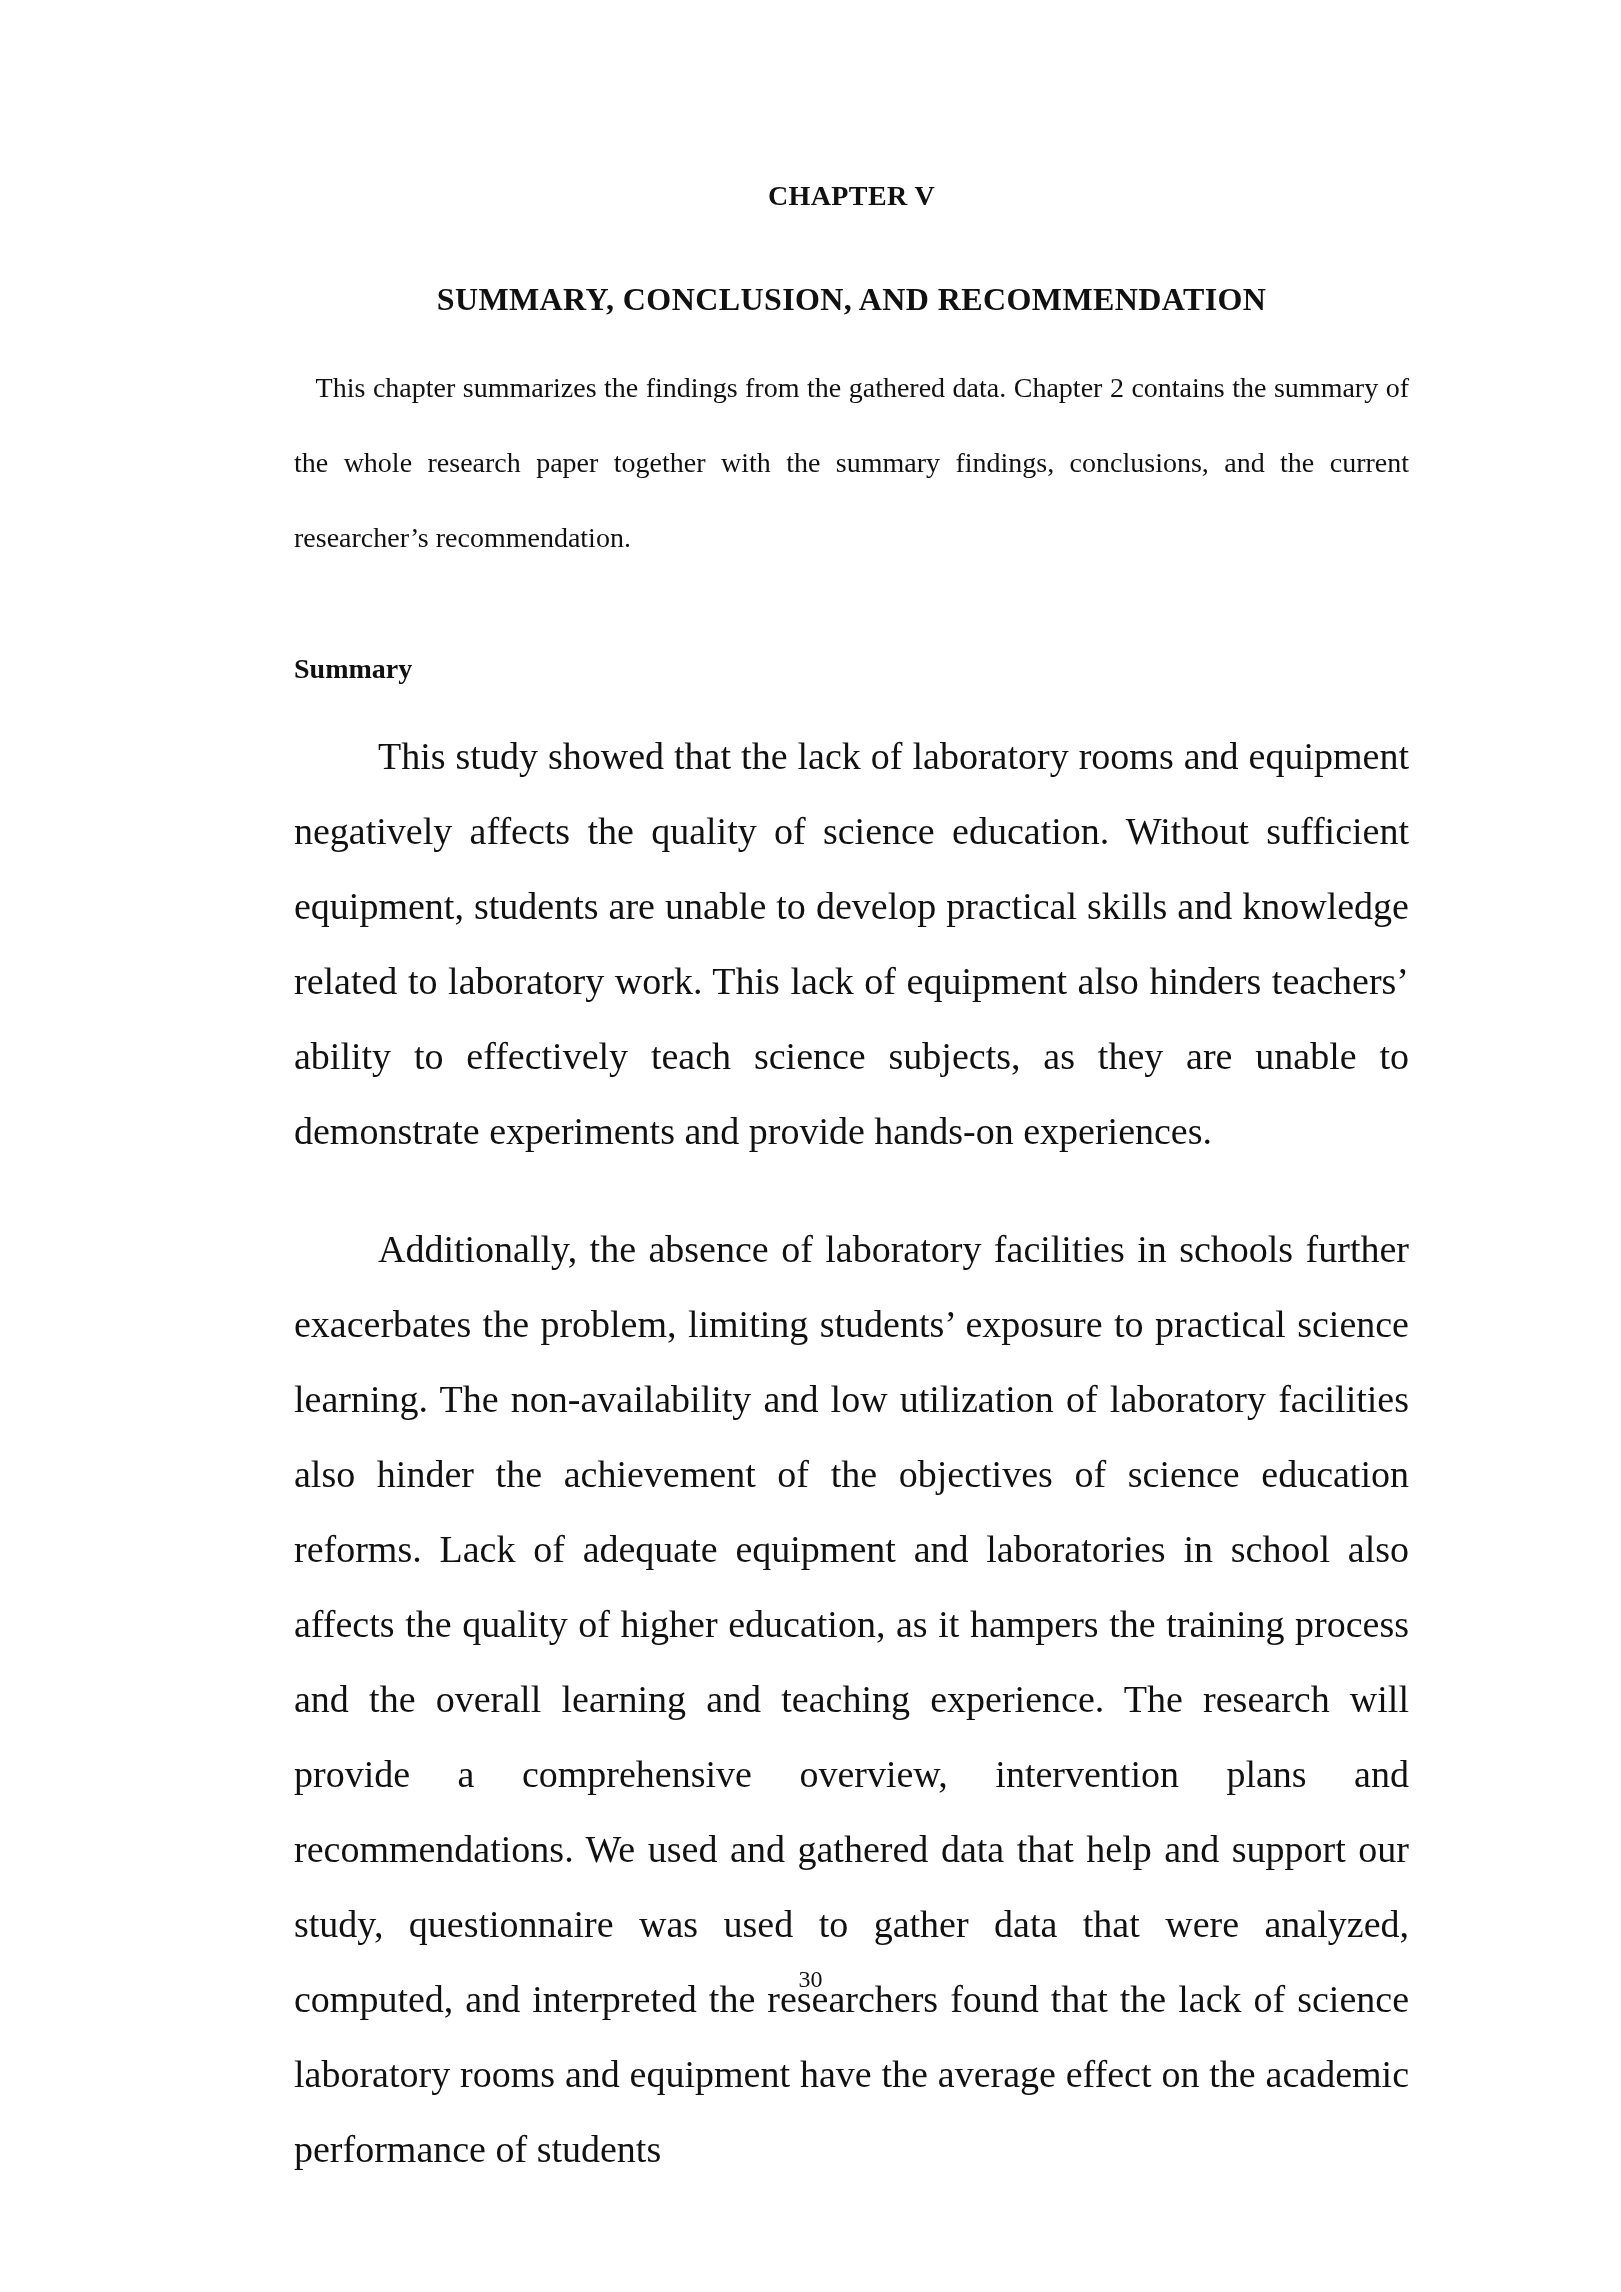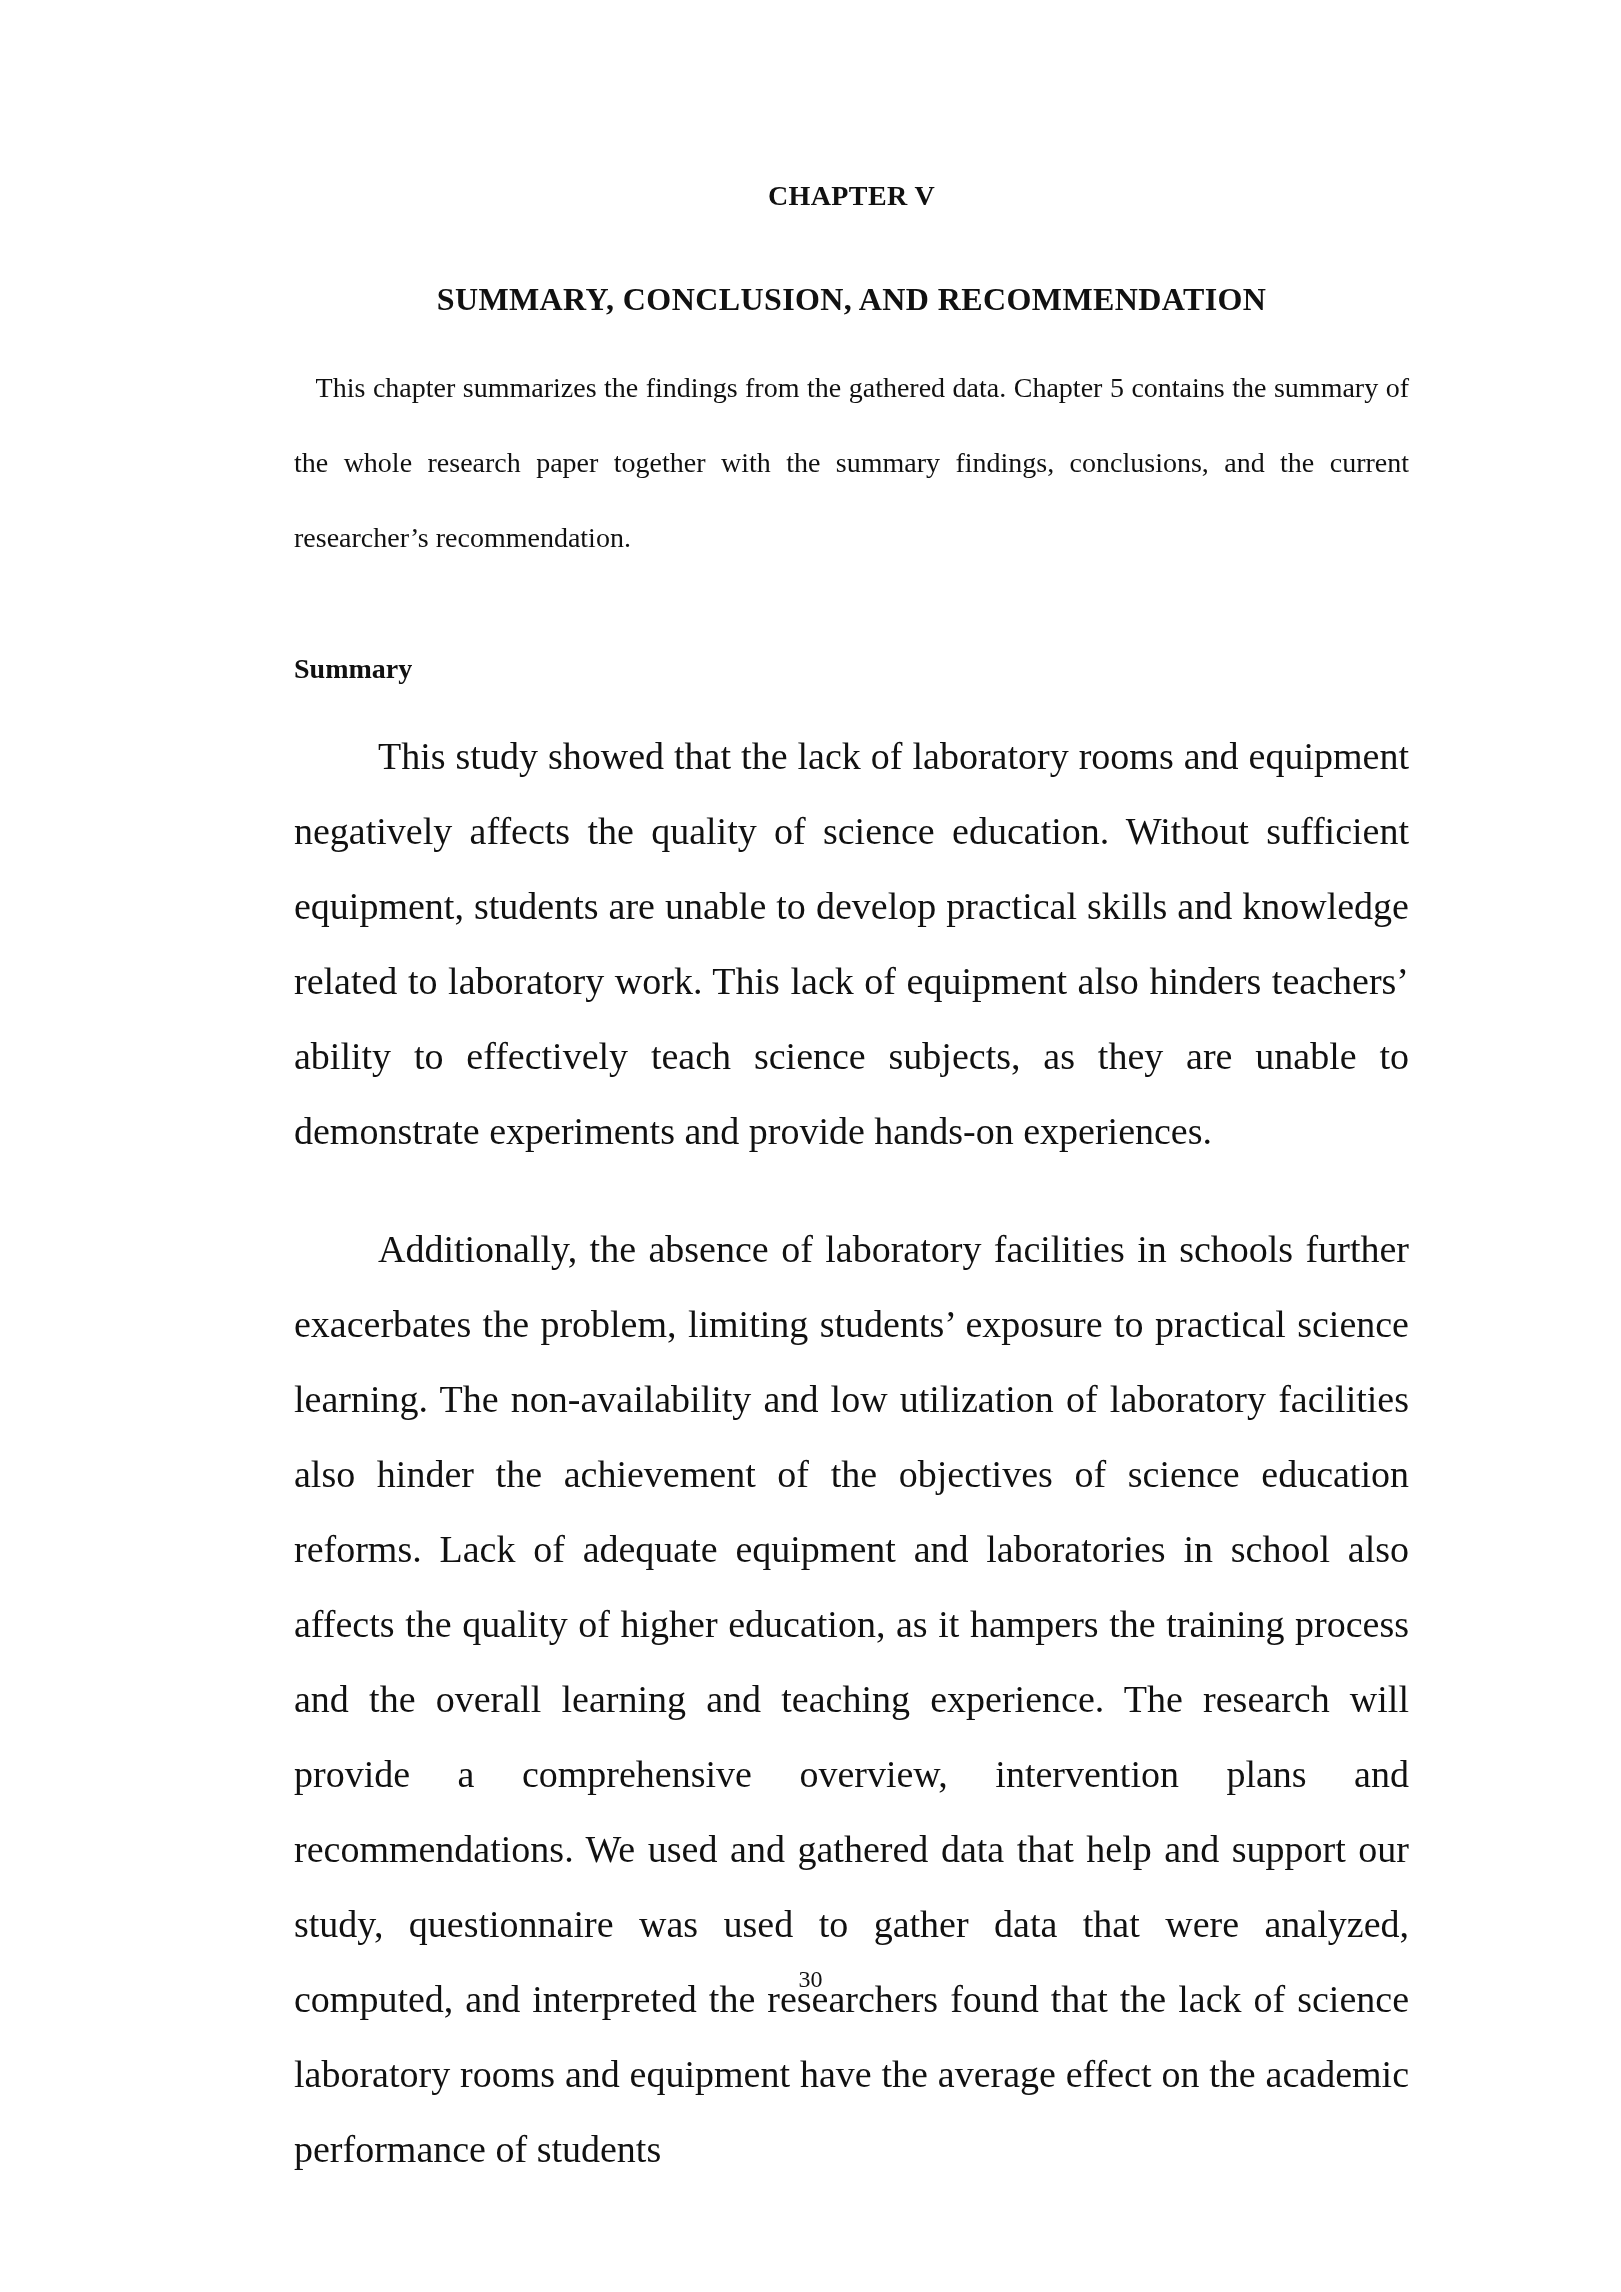--- a/index.html
+++ b/index.html
@@ -91,21 +91,21 @@
 <div class="page">
 
   <div class="content">
 
     <h1 class="chapter-heading">CHAPTER V</h1>
 
     <div class="spacer-heading"></div>
 
     <h2 class="section-title">SUMMARY, CONCLUSION, AND RECOMMENDATION</h2>
 
-    <p class="intro-para">This chapter summarizes the findings from the gathered data. Chapter 5 contains the summary of the whole research paper together with the summary findings, conclusions, and the current researcher’s recommendation.</p>
+    <p class="intro-para">This chapter summarizes the findings from the gathered data. Chapter 2 contains the summary of the whole research paper together with the summary findings, conclusions, and the current researcher’s recommendation.</p>
 
     <h3 class="summary-label">Summary</h3>
 
     <p class="body-para first">This study showed that the lack of laboratory rooms and equipment negatively affects the quality of science education. Without sufficient equipment, students are unable to develop practical skills and knowledge related to laboratory work. This lack of equipment also hinders teachers’ ability to effectively teach science subjects, as they are unable to demonstrate experiments and provide hands-on experiences.</p>
 
     <p class="body-para second">Additionally, the absence of laboratory facilities in schools further exacerbates the problem, limiting students’ exposure to practical science learning. The non-availability and low utilization of laboratory facilities also hinder the achievement of the objectives of science education reforms. Lack of adequate equipment and laboratories in school also affects the quality of higher education, as it hampers the training process and the overall learning and teaching experience. The research will provide a comprehensive overview, intervention plans and recommendations. We used and gathered data that help and support our study, questionnaire was used to gather data that were analyzed, computed, and interpreted the researchers found that the lack of science laboratory rooms and equipment have the average effect on the academic performance of students</p>
 
   </div>
 
   <div class="page-number">30</div>

